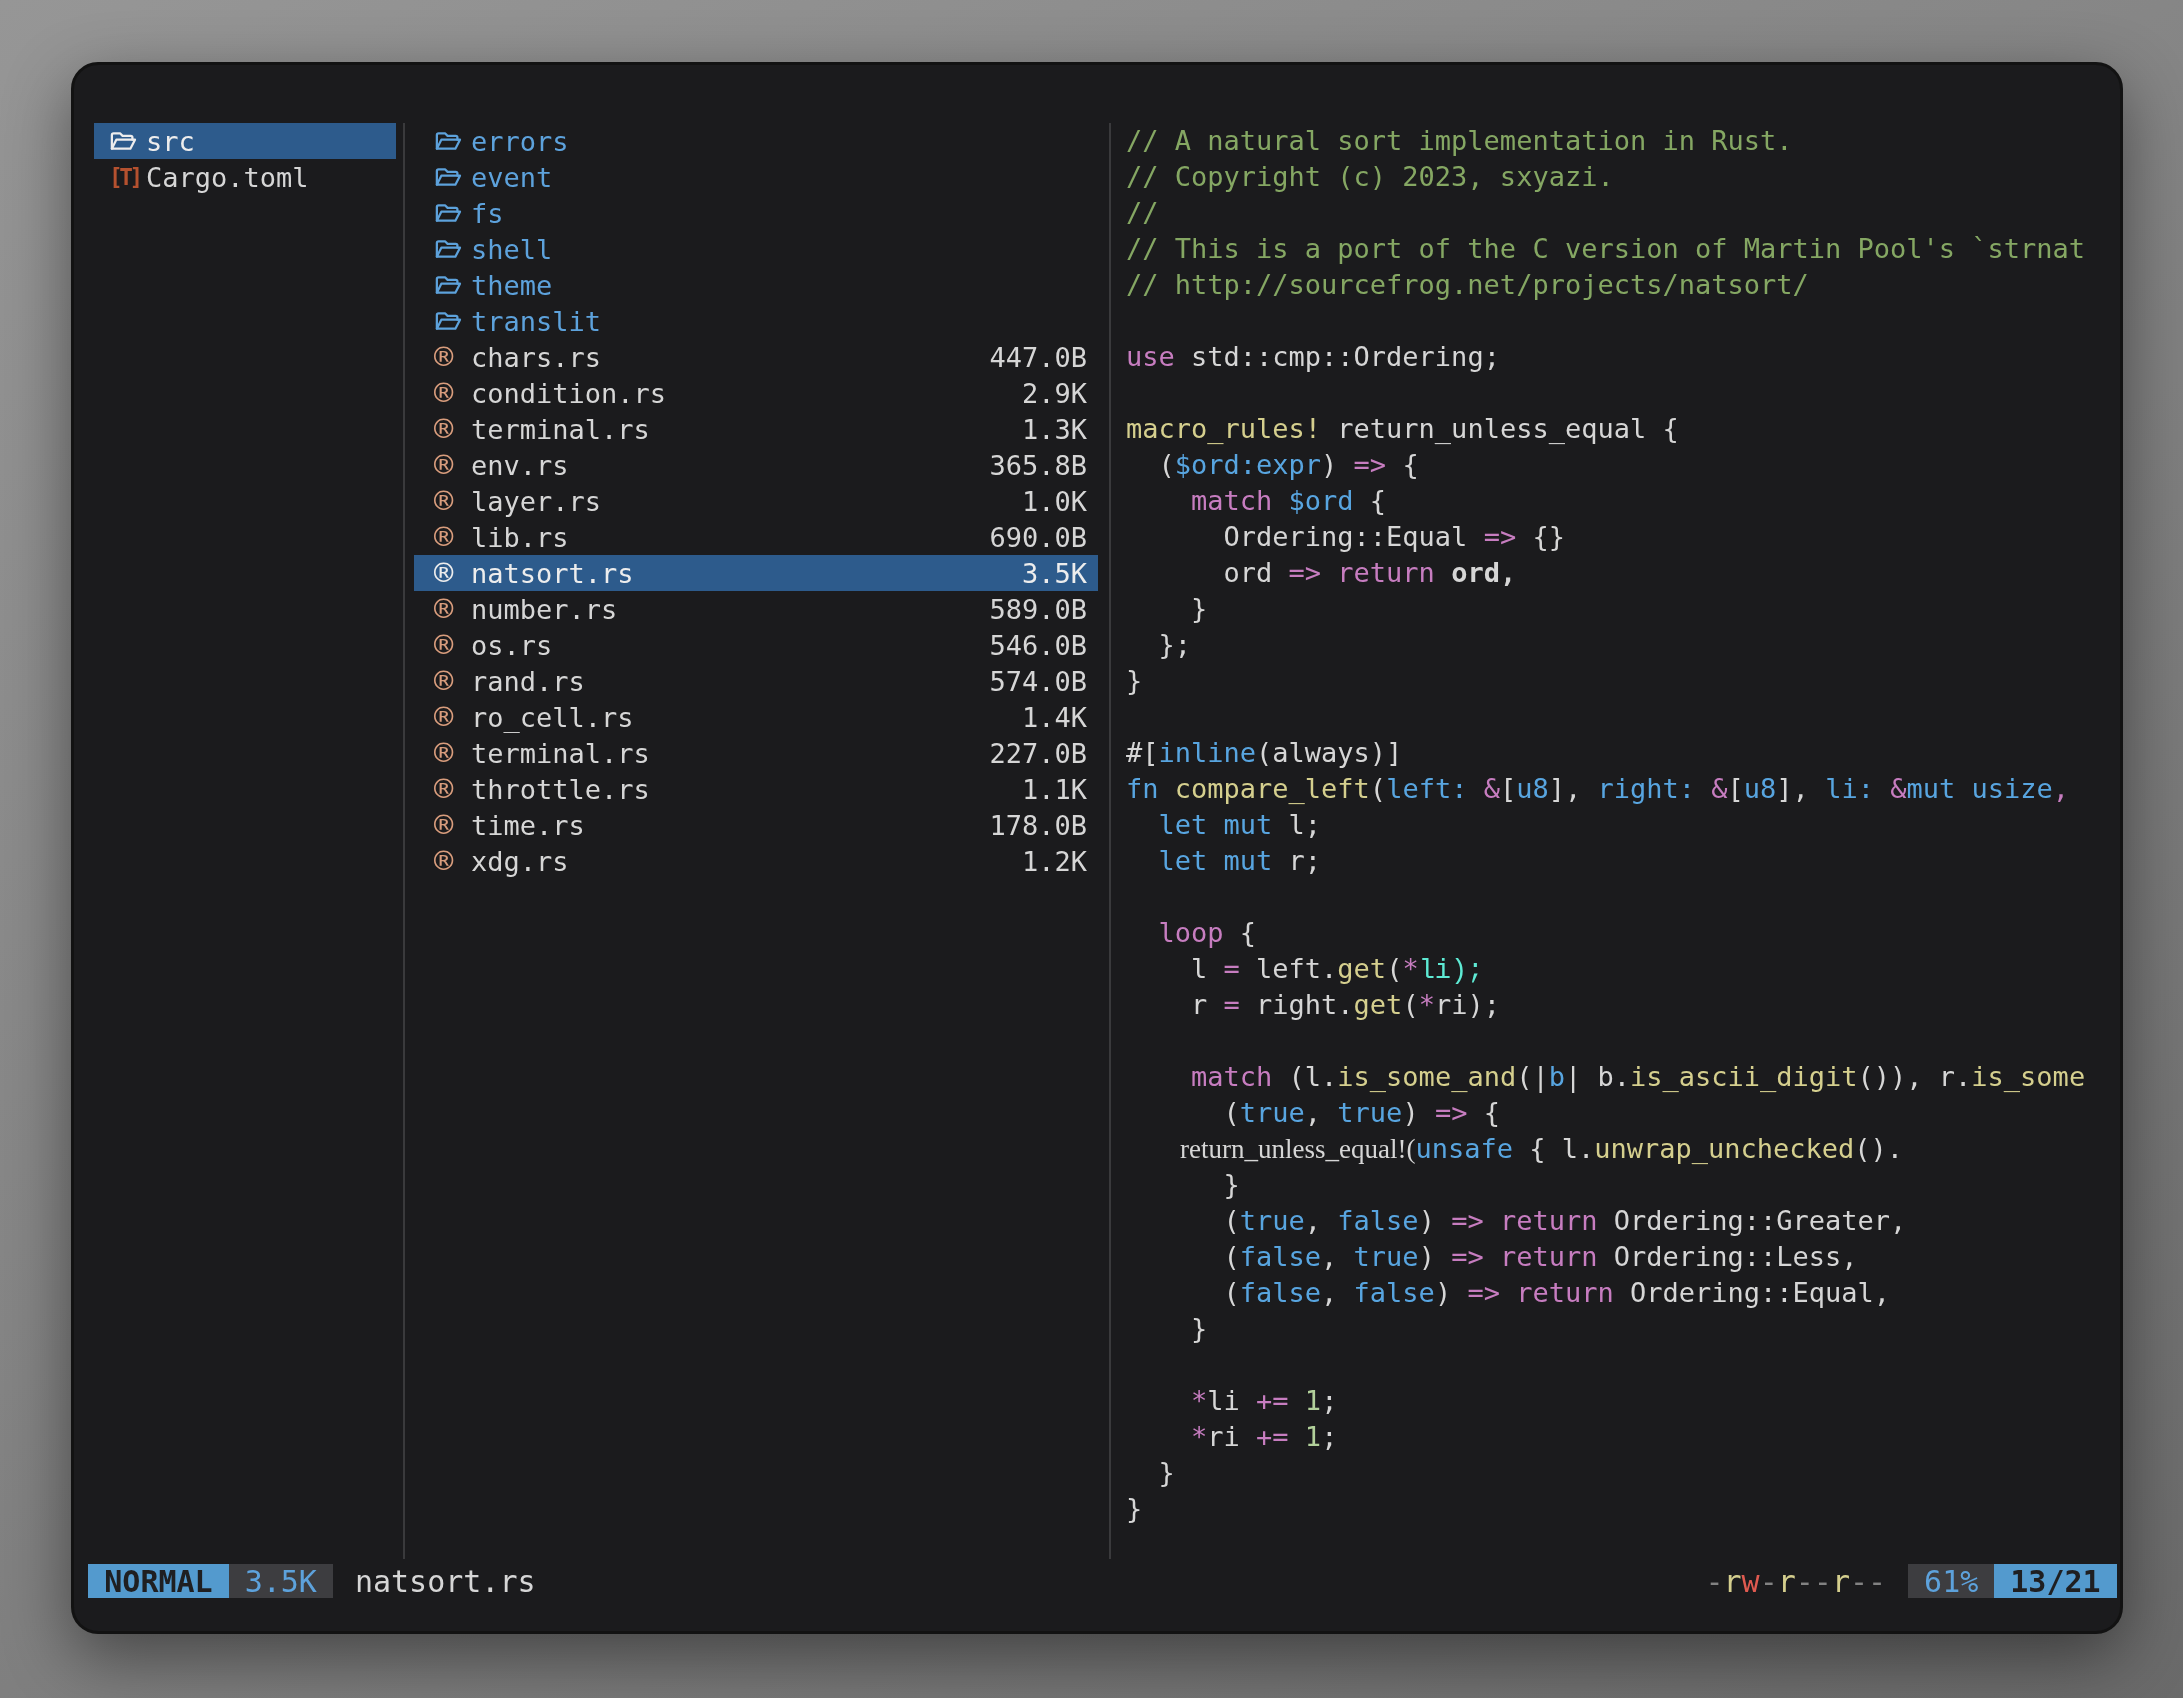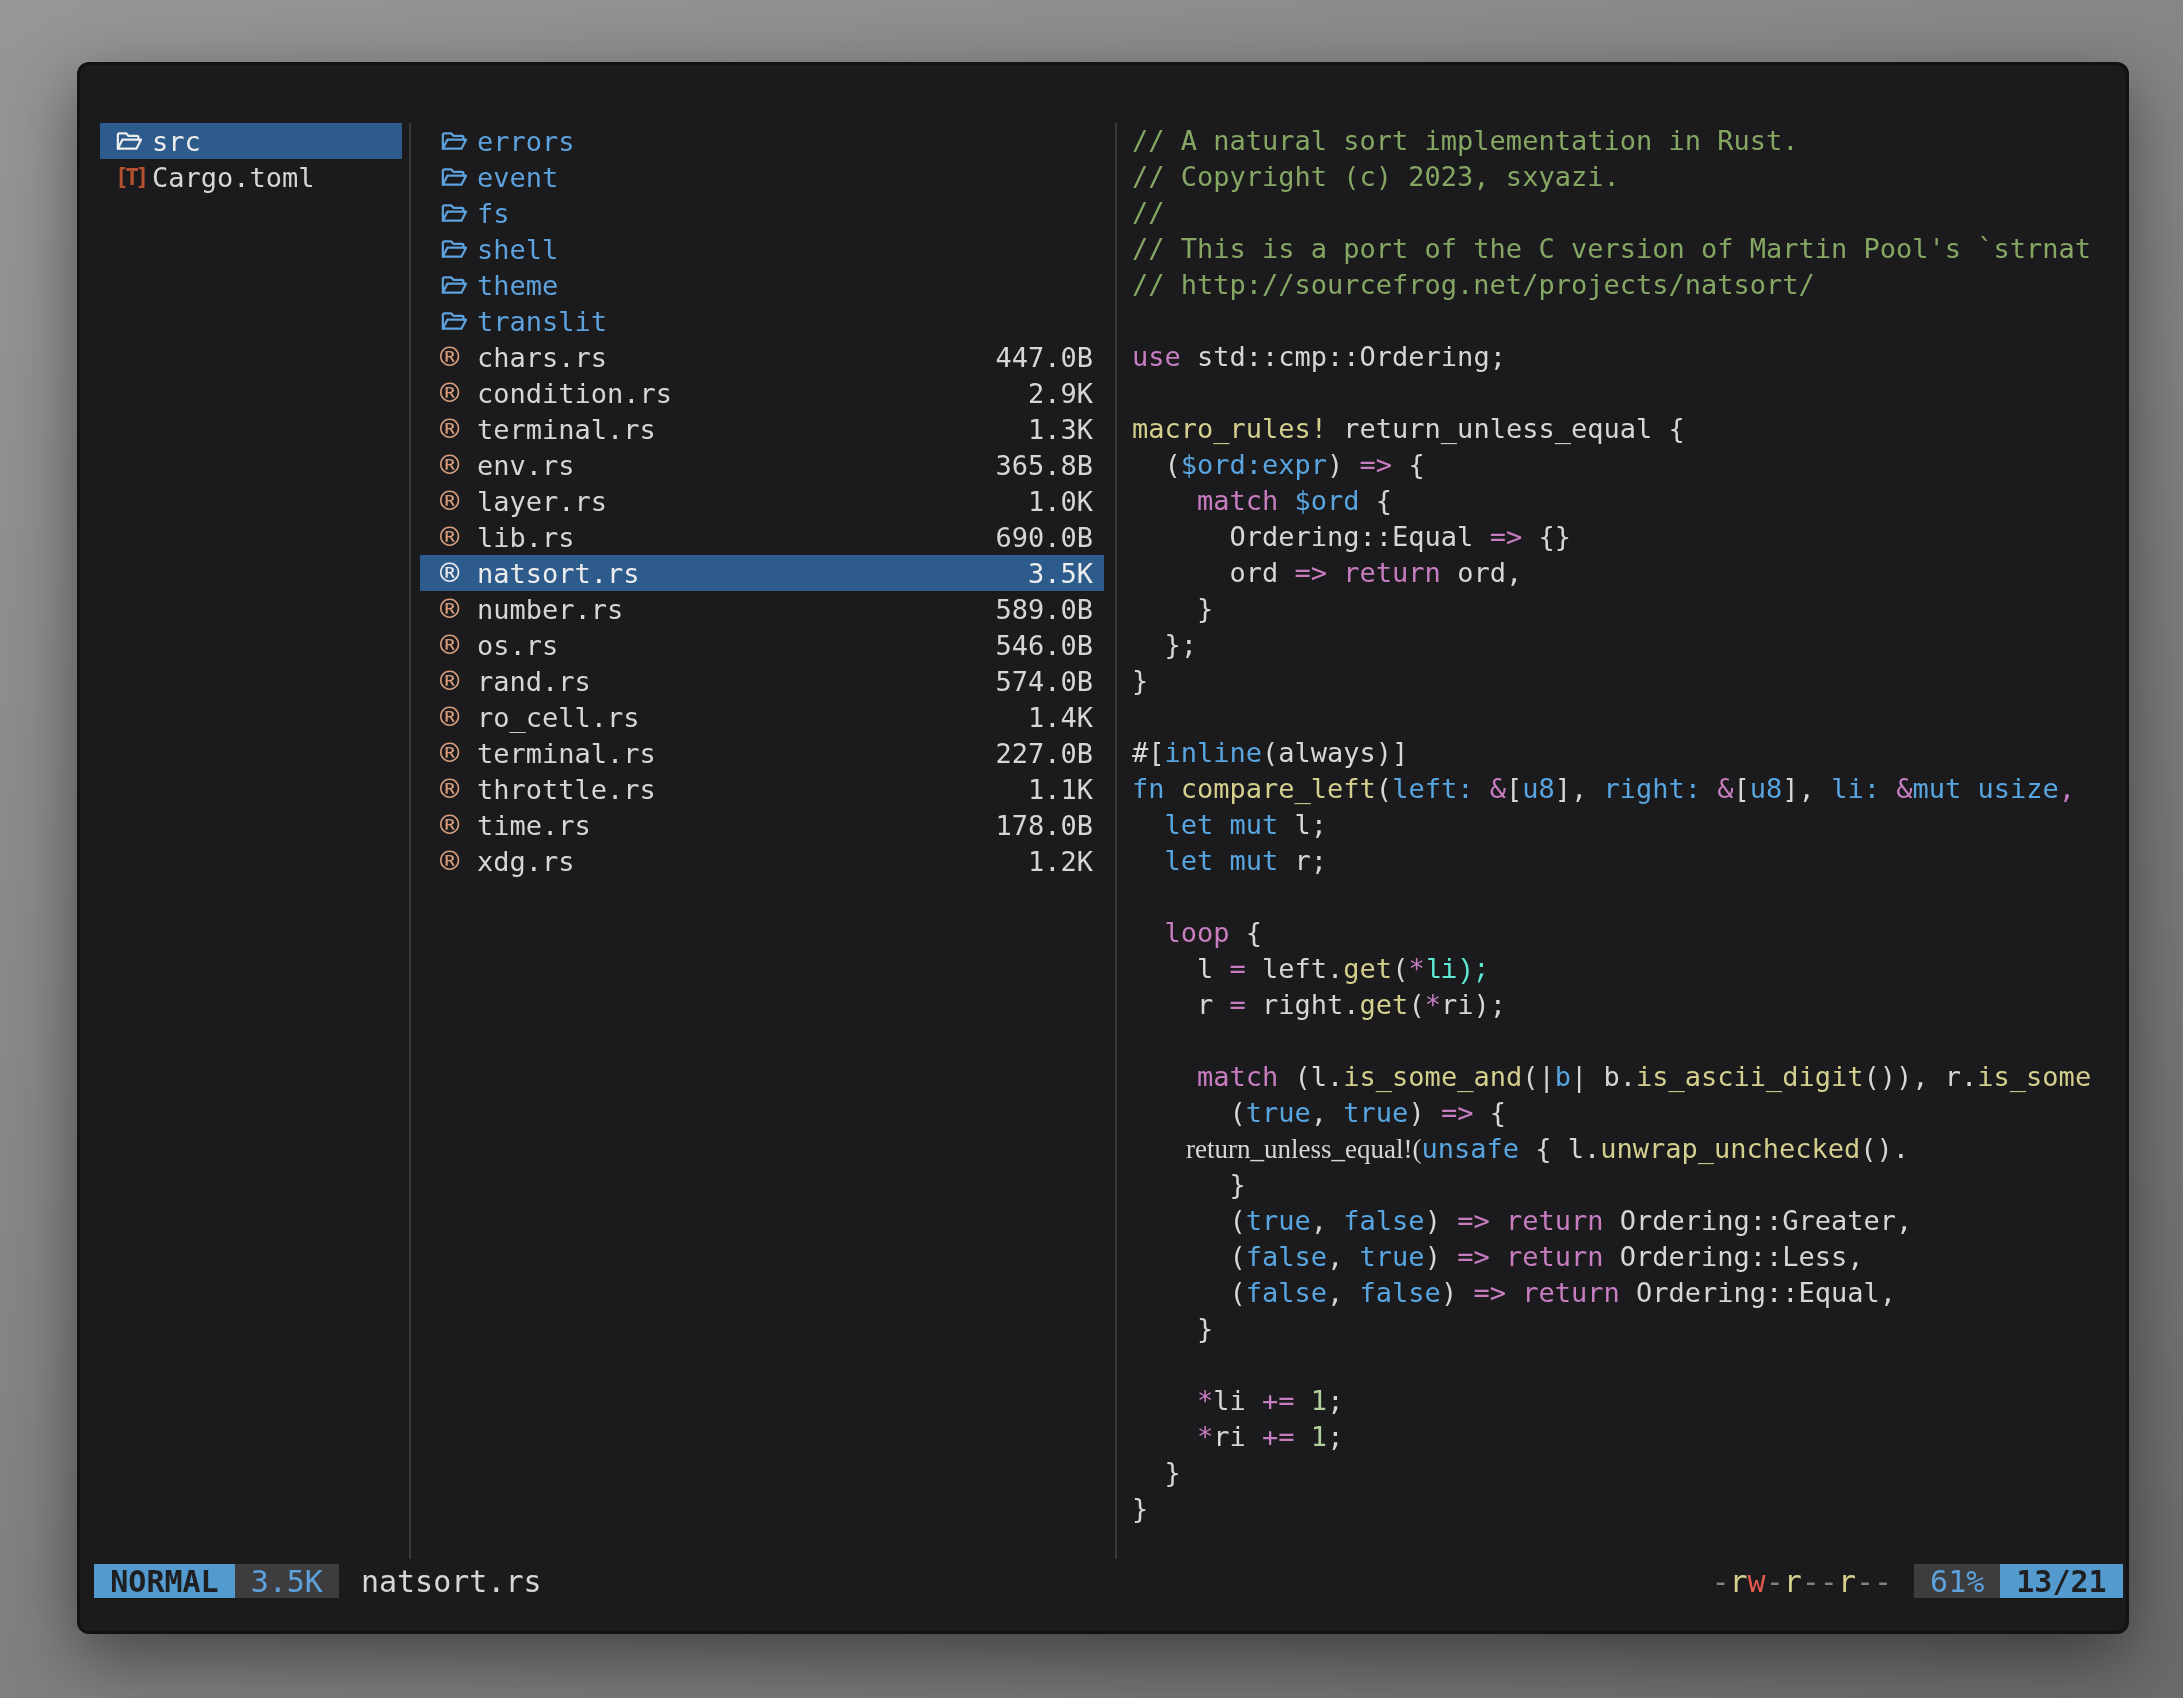--- a/index.html
+++ b/index.html
@@ -2,24 +2,24 @@
 <html style="--outer-top: #969696; --outer-bottom: #6a6a6a; --window-bg: #1b1b1d; --window-border: #121212; --fg: #d6d6d6; --fg-bright: #ededed; --divider: #3a3a3c; --selection-bg: #2d5b8c; --badge-blue: #539ace; --badge-dark: #3d3d40; --badge-text-dark: #1f1f21; --accent: #5da2dc; --folder: #5da2dc; --rust: #d99d7d; --toml: #b5512f;font-size:13.4px"><head>
 <meta charset="utf-8">
 <style>
   html,body{margin:0;padding:0;}
   body{
     width:2183px;height:1698px;overflow:hidden;
     background:linear-gradient(150deg,var(--outer-top) 0%, #858585 45%, var(--outer-bottom) 100%);
     font-family:"DejaVu Sans Mono", monospace;
   }
   .window{
-    position:absolute;left:77px;top:62px;width:2052px;height:1572px;
+    position:absolute;left:71px;top:62px;width:2052px;height:1572px;
     background:var(--window-bg);
     border:3.4px solid var(--window-border);
-    border-radius:12px;
+    border-radius:27px;
     box-shadow:0 22px 67px rgba(0,0,0,.45);
     overflow:hidden;box-sizing:border-box;
   }
   
   .divider{position:absolute;top:58px;width:1.7px;height:1436px;background:var(--divider);}
   #divider-1{left:329px;}
   #divider-2{left:1035px;}
 
   .rows{position:absolute;top:58px;}
   #left-rows{left:20px;width:302px;}
@@ -120,21 +120,21 @@
       <div class="cl"><span style="color: rgb(133, 167, 99);">//</span></div>
       <div class="cl"><span style="color: rgb(133, 167, 99);">// This is a port of the C version of Martin Pool's `strnat</span></div>
       <div class="cl"><span style="color: rgb(133, 167, 99);">// http://sourcefrog.net/projects/natsort/</span></div>
       <div class="cl">&nbsp;</div>
       <div class="cl"><span style="color: rgb(199, 125, 192);">use</span><span style="color: rgb(214, 214, 214);"> std::cmp::Ordering;</span></div>
       <div class="cl">&nbsp;</div>
       <div class="cl"><span style="color: rgb(213, 207, 142);">macro_rules!</span><span style="color: rgb(214, 214, 214);"> return_unless_equal {</span></div>
       <div class="cl"><span style="color: rgb(214, 214, 214);">  (</span><span style="color: rgb(88, 165, 224);">$ord:expr</span><span style="color: rgb(214, 214, 214);">) </span><span style="color: rgb(199, 125, 192);">=&gt;</span><span style="color: rgb(214, 214, 214);"> {</span></div>
       <div class="cl"><span style="color: rgb(214, 214, 214);">    </span><span style="color: rgb(199, 125, 192);">match</span><span style="color: rgb(214, 214, 214);"> </span><span style="color: rgb(88, 165, 224);">$ord</span><span style="color: rgb(214, 214, 214);"> {</span></div>
       <div class="cl"><span style="color: rgb(214, 214, 214);">      Ordering::Equal </span><span style="color: rgb(199, 125, 192);">=&gt;</span><span style="color: rgb(214, 214, 214);"> {}</span></div>
-      <div class="cl"><span style="color: rgb(214, 214, 214);">      ord </span><span style="color: rgb(199, 125, 192);">=&gt;</span><span style="color: rgb(214, 214, 214);"> </span><span style="color: rgb(199, 125, 192);">return</span><span style="color: rgb(214, 214, 214);"> ord,</span></div>
+      <div class="cl"><span style="color: rgb(214, 214, 214);">      ord </span><span style="color: rgb(199, 125, 192);">=&gt;</span><span style="color: rgb(214, 214, 214);"> </span><span style="color: rgb(199, 125, 192);">return</span><span style="color: rgb(214, 214, 214); font-weight: bold;"> ord,</span></div>
       <div class="cl"><span style="color: rgb(214, 214, 214);">    }</span></div>
       <div class="cl"><span style="color: rgb(214, 214, 214);">  };</span></div>
       <div class="cl"><span style="color: rgb(214, 214, 214);">}</span></div>
       <div class="cl">&nbsp;</div>
       <div class="cl"><span style="color: rgb(214, 214, 214);">#[</span><span style="color: rgb(88, 165, 224);">inline</span><span style="color: rgb(214, 214, 214);">(always)]</span></div>
       <div class="cl"><span style="color: rgb(88, 165, 224);">fn</span><span style="color: rgb(214, 214, 214);"> </span><span style="color: rgb(213, 207, 142);">compare_left</span><span style="color: rgb(214, 214, 214);">(</span><span style="color: rgb(88, 165, 224);">left:</span><span style="color: rgb(214, 214, 214);"> </span><span style="color: rgb(199, 125, 192);">&amp;</span><span style="color: rgb(214, 214, 214);">[</span><span style="color: rgb(88, 165, 224);">u8</span><span style="color: rgb(214, 214, 214);">], </span><span style="color: rgb(88, 165, 224);">right:</span><span style="color: rgb(214, 214, 214);"> </span><span style="color: rgb(199, 125, 192);">&amp;</span><span style="color: rgb(214, 214, 214);">[</span><span style="color: rgb(88, 165, 224);">u8</span><span style="color: rgb(214, 214, 214);">], </span><span style="color: rgb(88, 165, 224);">li:</span><span style="color: rgb(214, 214, 214);"> </span><span style="color: rgb(199, 125, 192);">&amp;</span><span style="color: rgb(88, 165, 224);">mut</span><span style="color: rgb(214, 214, 214);"> </span><span style="color: rgb(88, 165, 224);">usize</span><span style="color: rgb(199, 125, 192);">,</span></div>
       <div class="cl"><span style="color: rgb(214, 214, 214);">  </span><span style="color: rgb(88, 165, 224);">let</span><span style="color: rgb(214, 214, 214);"> </span><span style="color: rgb(88, 165, 224);">mut</span><span style="color: rgb(214, 214, 214);"> l;</span></div>
       <div class="cl"><span style="color: rgb(214, 214, 214);">  </span><span style="color: rgb(88, 165, 224);">let</span><span style="color: rgb(214, 214, 214);"> </span><span style="color: rgb(88, 165, 224);">mut</span><span style="color: rgb(214, 214, 214);"> r;</span></div>
       <div class="cl">&nbsp;</div>
       <div class="cl"><span style="color: rgb(214, 214, 214);">  </span><span style="color: rgb(199, 125, 192);">loop</span><span style="color: rgb(214, 214, 214);"> {</span></div>

